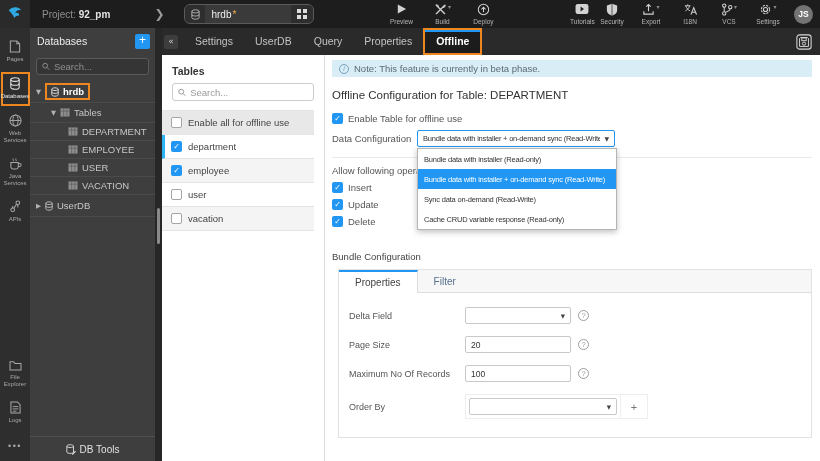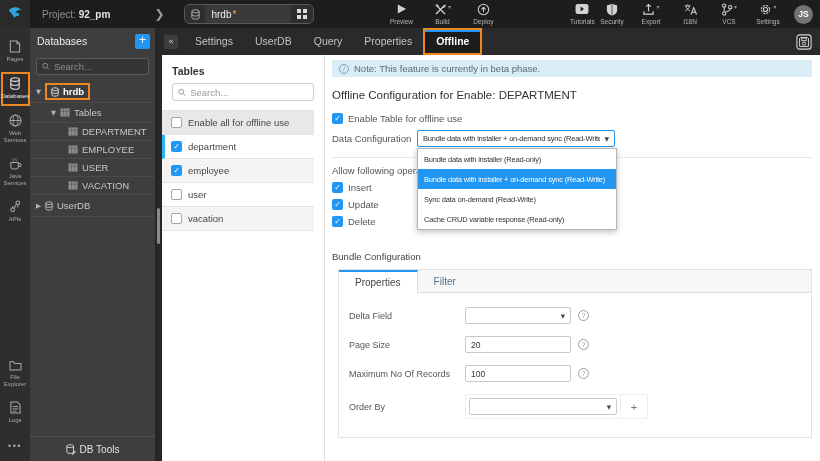--- a/index.html
+++ b/index.html
@@ -455,21 +455,21 @@
               <span>vacation</span>
             </div>
           </div>
         </div>
 
         <div class="main">
           <div class="note">
             <span class="info-ic">i</span>
             <span>Note: This feature is currently in beta phase.</span>
           </div>
-          <div class="page-title">Offline Configuration for Enable: DEPARTMENT</div>
+          <div class="page-title">Offline Configuration for Table: DEPARTMENT</div>
 
           <div class="row-enable">
             <span class="cb on glyph">✓</span>
             <span>Enable Table for offline use</span>
           </div>
 
           <div class="row-dc">
             <div class="dc-label">Data Configuration</div>
             <div class="dc-select">
               <span class="dc-value">Bundle data with installer + on-demand sync (Read-Write)</span>

